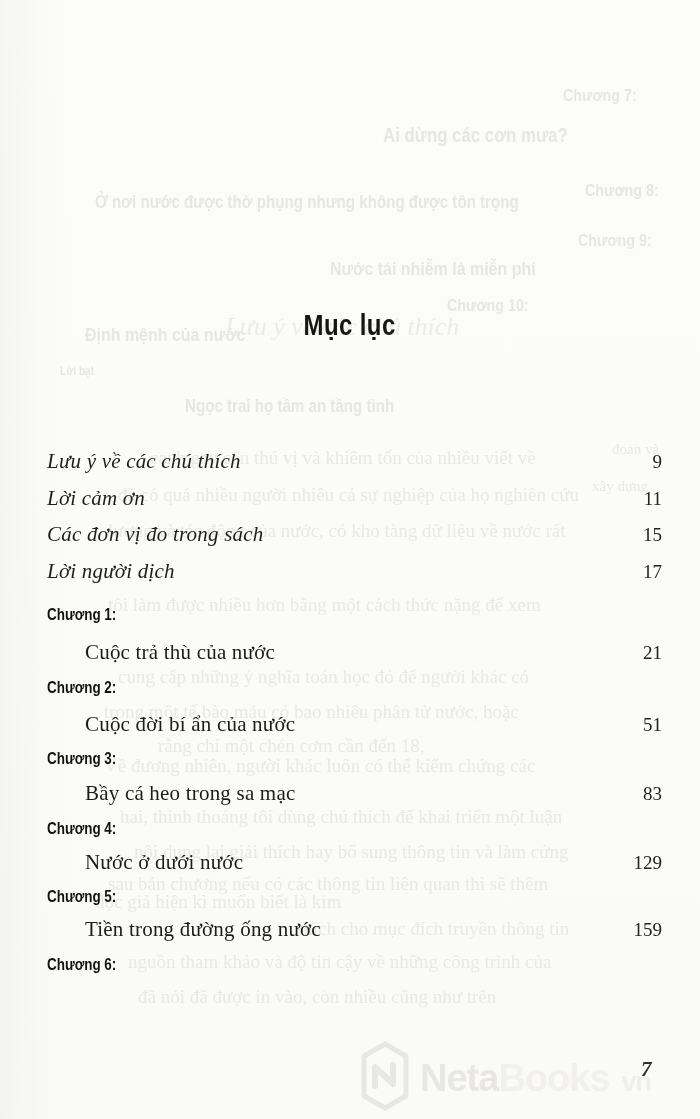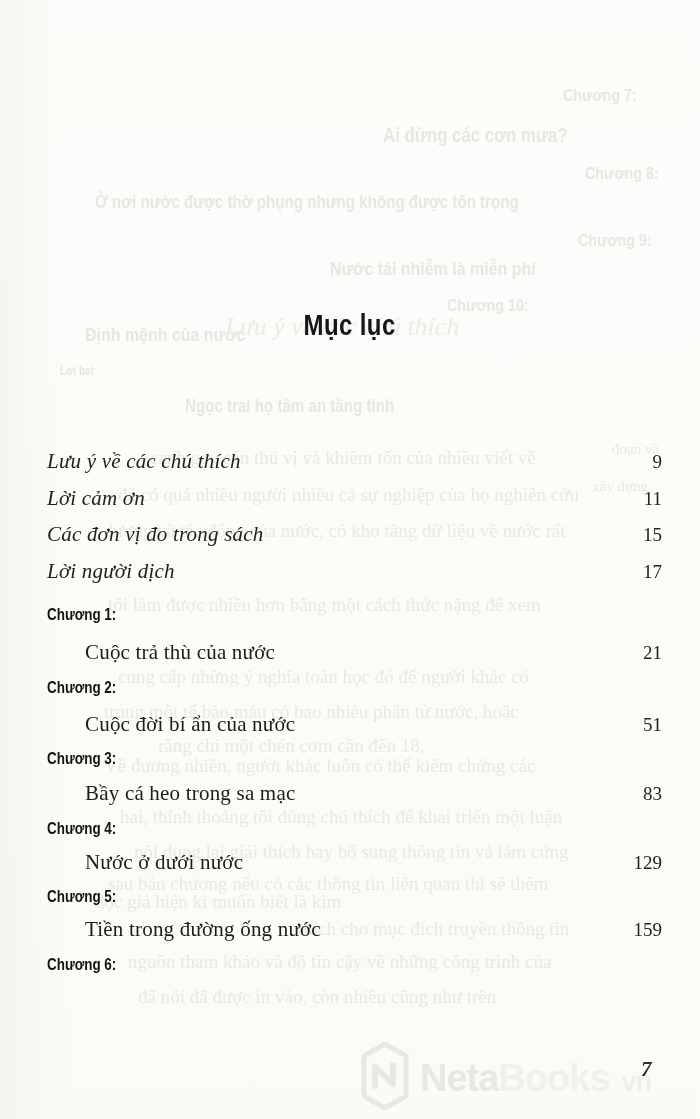--- a/index.html
+++ b/index.html
@@ -75,21 +75,21 @@
     font-size:21px;color:#2e2e2e;
   }
 </style>
 </head>
 <body>
 
 <div class="sheet">
 
   <span class="ghost ghost-toc" style="left:563px;top:86px;font-size:17px"><span class="cond">Chương 7:</span></span>
   <span class="ghost ghost-toc" style="left:383px;top:124px;font-size:20px"><span class="cond">Ai dừng các cơn mưa?</span></span>
-  <span class="ghost ghost-toc" style="left:585px;top:164px;font-size:17px"><span class="cond">Chương 8:</span></span>
+  <span class="ghost ghost-toc" style="left:585px;top:181px;font-size:17px"><span class="cond">Chương 8:</span></span>
   <span class="ghost ghost-toc" style="left:95px;top:192px;font-size:18px"><span class="cond">Ở nơi nước được thờ phụng nhưng không được tôn trọng</span></span>
   <span class="ghost ghost-toc" style="left:578px;top:231px;font-size:17px"><span class="cond">Chương 9:</span></span>
   <span class="ghost ghost-toc" style="left:330px;top:258px;font-size:19px"><span class="cond">Nước tái nhiễm là miễn phí</span></span>
   <span class="ghost ghost-toc" style="left:447px;top:296px;font-size:17px"><span class="cond">Chương 10:</span></span>
   <span class="ghost ghost-toc" style="left:85px;top:324px;font-size:19px"><span class="cond">Định mệnh của nước</span></span>
   <span class="ghost ghost-echo" style="left:225px;top:312px;font-size:26px">Lưu ý về các chú thích</span>
   <span class="ghost ghost-toc" style="left:60px;top:364px;font-size:12px"><span class="cond">Lời bạt</span></span>
   <span class="ghost ghost-toc" style="left:185px;top:396px;font-size:18px"><span class="cond">Ngọc trai họ tầm an tầng tình</span></span>
 
   <span class="ghost ghost-body" style="left:150px;top:447px">cạnh gay cấn thú vị và khiêm tốn của nhiều viết về</span>

